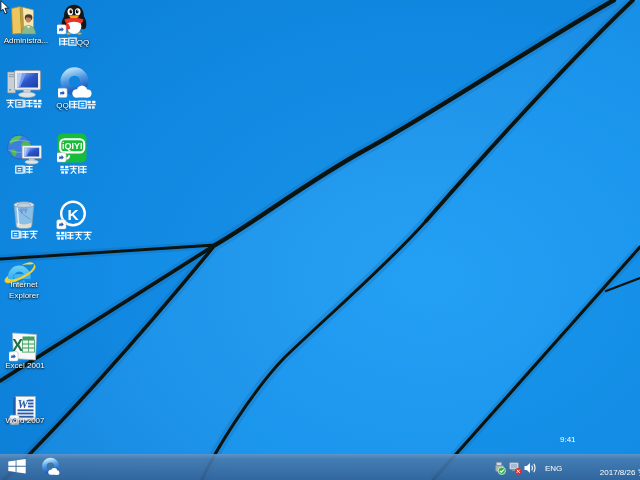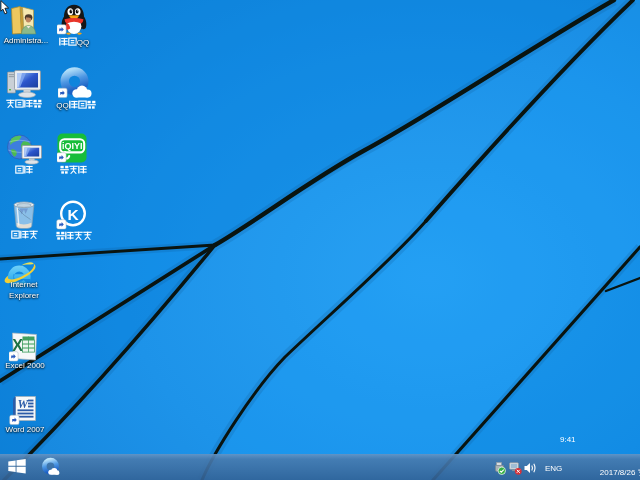--- a/index.html
+++ b/index.html
@@ -180,37 +180,37 @@
     <text x="3.2" y="19" font-family="Liberation Sans, sans-serif" font-weight="bold" font-size="16" fill="#1e7145">X</text>
     <rect x="13.5" y="4.5" width="12" height="3.6" fill="#41a05f"></rect>
     <g fill="#eaf5ee" stroke="#3f9e5f" stroke-width="0.8">
       <rect x="13.5" y="8.1" width="12" height="4"></rect>
       <rect x="13.5" y="12.1" width="12" height="4"></rect>
       <rect x="13.5" y="16.1" width="12" height="4"></rect>
     </g>
     <path d="M19.5,4.5 L19.5,20.1" stroke="#3f9e5f" stroke-width="0.8"></path>
     <use href="#shortcut" x="0" y="20"></use>
   </svg>
-  <div class="lab" style="left:0px;top:361px;width:50px">Excel 2000</div>
+  <div class="lab" style="left:0px;top:361px;width:50px">Excel 2001</div>
 
   <svg class="ico" style="left:9px;top:396px" width="31" height="30" viewBox="0 0 31 30">
     <path d="M6.5,0.5 L26.5,0.5 L26.5,24.5 L6.5,24.5 Z" fill="#f6f8f9" stroke="#a5afb6" stroke-width="0.7"></path>
     <path d="M6.5,0.5 Q4,1.5 4,4.5 L4,20.5 Q4,23.5 6.5,24.5 Z" fill="#2b5ba8"></path>
     <text x="8.5" y="12" font-family="Liberation Serif, serif" font-weight="bold" font-size="12" font-style="italic" fill="#2b5ba8">W</text>
     <g fill="#2b5ba8">
       <rect x="19" y="3.6" width="5.5" height="1.8"></rect>
       <rect x="19" y="6.6" width="5.5" height="1.8"></rect>
       <rect x="19" y="9.6" width="5.5" height="1.8"></rect>
       <rect x="8.5" y="13.4" width="16" height="1.8"></rect>
       <rect x="8.5" y="16.6" width="16" height="1.8"></rect>
       <rect x="8.5" y="19.8" width="16" height="1.8"></rect>
     </g>
     <use href="#shortcut" x="1" y="19.5"></use>
   </svg>
-  <div class="lab" style="left:0px;top:425px;width:50px">Word 2007</div>
+  <div class="lab" style="left:0px;top:416px;width:50px">Word 2007</div>
 
   <svg class="ico" style="left:57px;top:3px" width="34" height="34" viewBox="0 0 34 34">
     <path d="M17,1.8 C23.5,1.8 27,7.2 27,13.8 C29.2,16.5 30,21.5 28.8,24.8 C27.6,26.8 25.8,26.3 24.8,25.3 C23,30.3 11,30.3 9.2,25.3 C8.2,26.3 6.4,26.8 5.2,24.8 C4,21.5 4.8,16.5 7,13.8 C7,7.2 10.5,1.8 17,1.8 Z" fill="#161616"></path>
     <ellipse cx="17" cy="23.2" rx="7.4" ry="7.8" fill="#fff"></ellipse>
     <ellipse cx="13.3" cy="8.7" rx="2.8" ry="3.5" fill="#fff"></ellipse>
     <ellipse cx="20.7" cy="8.7" rx="2.8" ry="3.5" fill="#fff"></ellipse>
     <ellipse cx="13.9" cy="8.6" rx="1.4" ry="2" fill="#0b0b0b"></ellipse>
     <ellipse cx="20.1" cy="8.6" rx="1.4" ry="2" fill="#0b0b0b"></ellipse>
     <circle cx="14.3" cy="7.8" r="0.5" fill="#fff"></circle>
     <circle cx="20.5" cy="7.8" r="0.5" fill="#fff"></circle>

